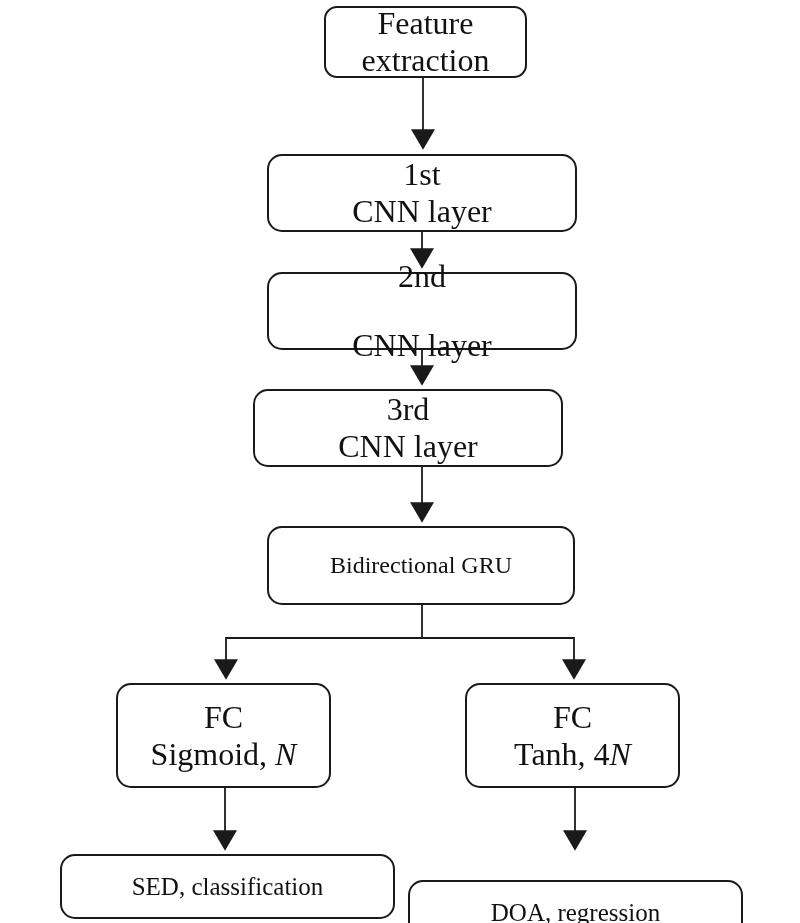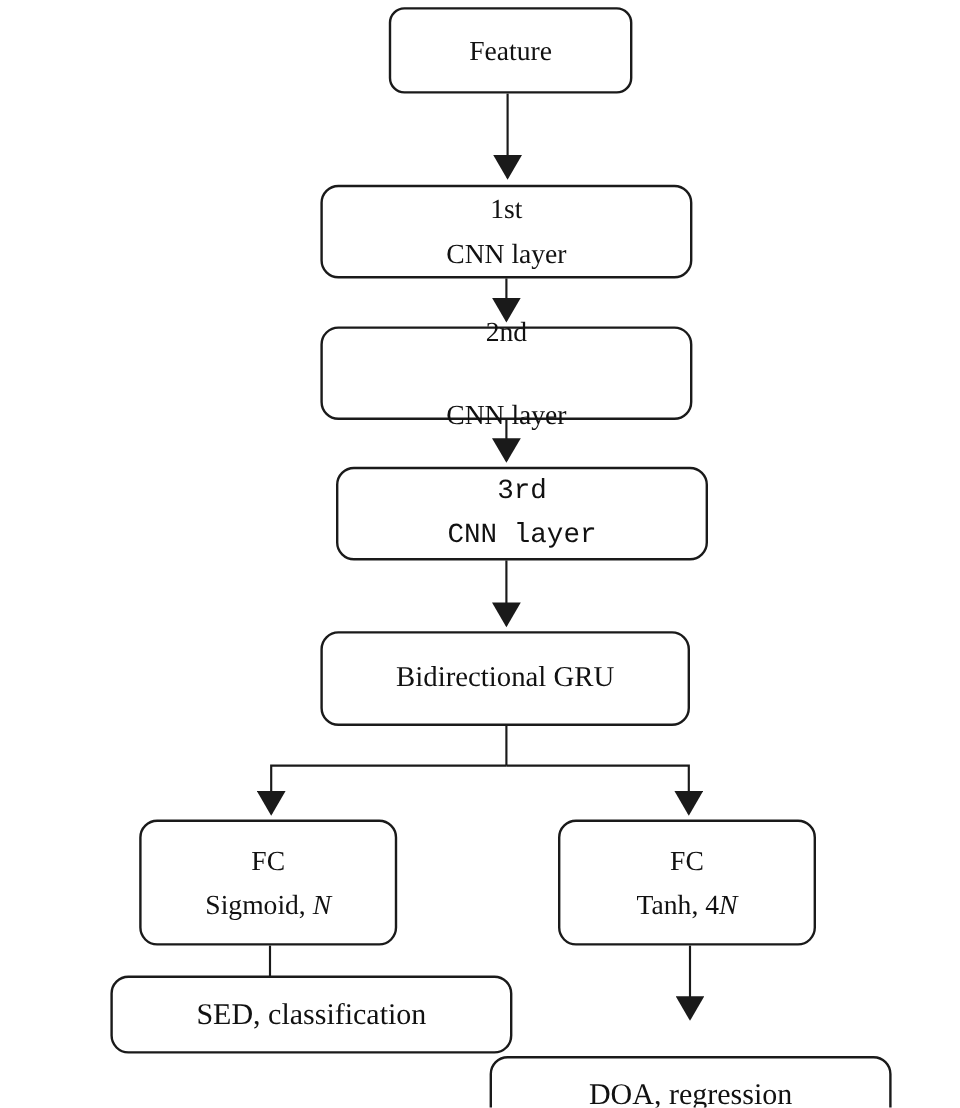--- a/index.html
+++ b/index.html
@@ -23,33 +23,33 @@
     box-sizing: border-box;
     background: #ffffff;
     border: 2px solid #1a1a1a;
     border-radius: 15px;
     display: flex;
     flex-direction: column;
     align-items: center;
     justify-content: center;
     text-align: center;
     line-height: 37px;
-    font-size: 23px;
+    font-size: 32px;
   }
   .node .nl { white-space: pre; }
   .it { font-style: italic; }
   .single { font-size: 25px; }
   .n-feature { left: 324px; top: 6px;   width: 203px; height: 72px; border-radius: 13px; }
   .n-cnn1    { left: 267px; top: 154px; width: 310px; height: 78px; }
   .n-cnn2    { left: 267px; top: 272px; width: 310px; height: 78px; gap: 32px; }
-  .n-cnn3    { left: 280px; top: 389px; width: 310px; height: 78px; font-family: Liberation Mono, monospace; }
+  .n-cnn3    { left: 253px; top: 389px; width: 310px; height: 78px; }
   .n-gru     { left: 267px; top: 526px; width: 308px; height: 79px; font-size: 24px; }
   .n-fcsed   { left: 116px; top: 683px; width: 215px; height: 105px; }
   .n-fcdoa   { left: 465px; top: 683px; width: 215px; height: 105px; }
-  .n-sed     { left: 60px;  top: 813px; width: 335px; height: 65px; margin-left: 32px; }
+  .n-sed     { left: 60px;  top: 854px; width: 335px; height: 65px; }
   .n-doa     { left: 408px; top: 880px; width: 335px; height: 65px; }
 </style>
 </head>
 <body>
 
 <div id="canvas">
 
   <svg id="edges" viewBox="0 0 800 923" xmlns="http://www.w3.org/2000/svg" aria-hidden="true">
     <defs>
       <marker id="arrow" viewBox="0 0 12 14" markerUnits="userSpaceOnUse" markerWidth="21" markerHeight="24" refX="11" refY="7" orient="auto">
@@ -64,20 +64,21 @@
       <path d="M422,605 L422,638"></path>
       <path d="M422,638 L226,638 L226,678" marker-end="url(#arrow)"></path>
       <path d="M422,638 L574,638 L574,678" marker-end="url(#arrow)"></path>
       <path d="M225,788 L225,849" marker-end="url(#arrow)"></path>
       <path d="M575,788 L575,849" marker-end="url(#arrow)"></path>
     </g>
   </svg>
 
   <div class="node n-feature">
     <div class="nl">Feature</div>
+    <div class="nl">extraction</div>
   </div>
 
   <div class="node n-cnn1">
     <div class="nl">1st</div>
     <div class="nl">CNN layer</div>
   </div>
 
   <div class="node n-cnn2">
     <div class="nl">2nd</div>
     <div class="nl">CNN layer</div>

